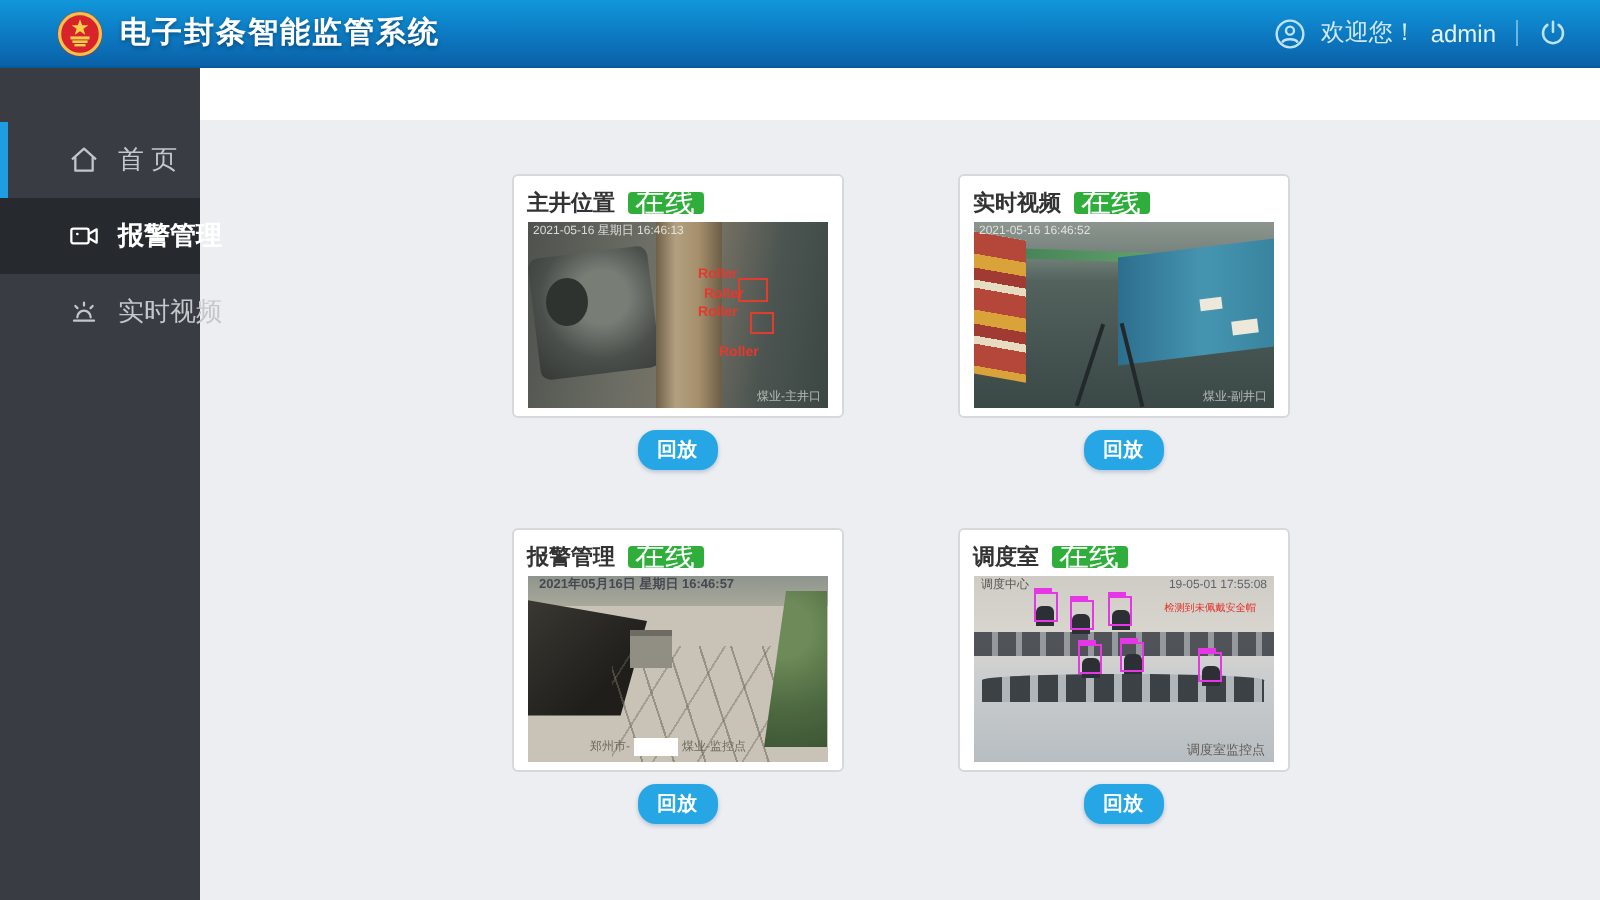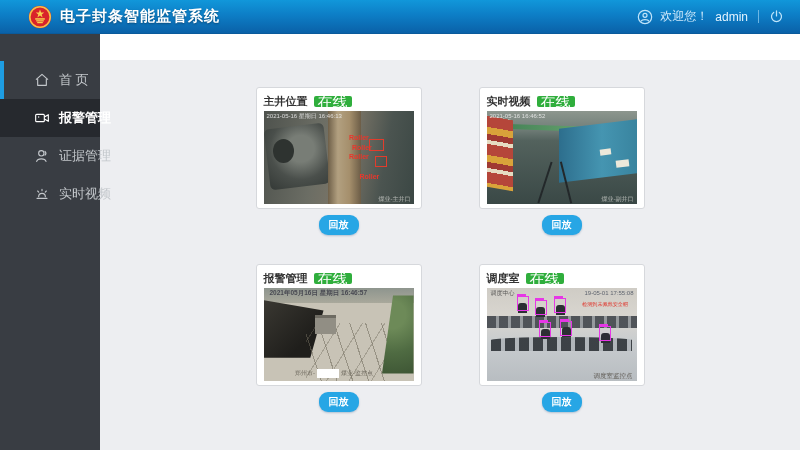--- a/index.html
+++ b/index.html
@@ -191,28 +191,20 @@
     <div class="menu-item active">
       <svg class="micon" viewBox="0 0 24 24" fill="none" stroke="currentColor" stroke-width="1.7" stroke-linejoin="round">
         <rect x="2.5" y="6.5" width="13" height="11" rx="1.5"></rect>
         <path d="M15.5 10.5 21.5 7v10l-6-3.5"></path>
         <circle cx="7" cy="10.5" r="1" fill="currentColor" stroke="none"></circle>
       </svg>
       <span>报警管理</span>
     </div>
     <div class="menu-item">
       <svg class="micon" viewBox="0 0 24 24" fill="none" stroke="currentColor" stroke-width="1.7" stroke-linecap="round">
-        <circle cx="11" cy="8" r="4"></circle>
-        <path d="M4 20c1.4-5 12.6-5 14 0"></path>
-        <path d="M16.5 5.2a4 4 0 0 1 0 5.6"></path>
-      </svg>
-      <span>证据管理</span>
-    </div>
-    <div class="menu-item">
-      <svg class="micon" viewBox="0 0 24 24" fill="none" stroke="currentColor" stroke-width="1.7" stroke-linecap="round">
         <path d="M7 16a5 5 0 0 1 10 0"></path>
         <path d="M4.5 18.5h15"></path>
         <path d="M12 5v2.2M5.5 7.5l1.6 1.6M18.5 7.5l-1.6 1.6"></path>
       </svg>
       <span>实时视频</span>
     </div>
   </div>
 </div>
 
 <div class="subheader"></div>

